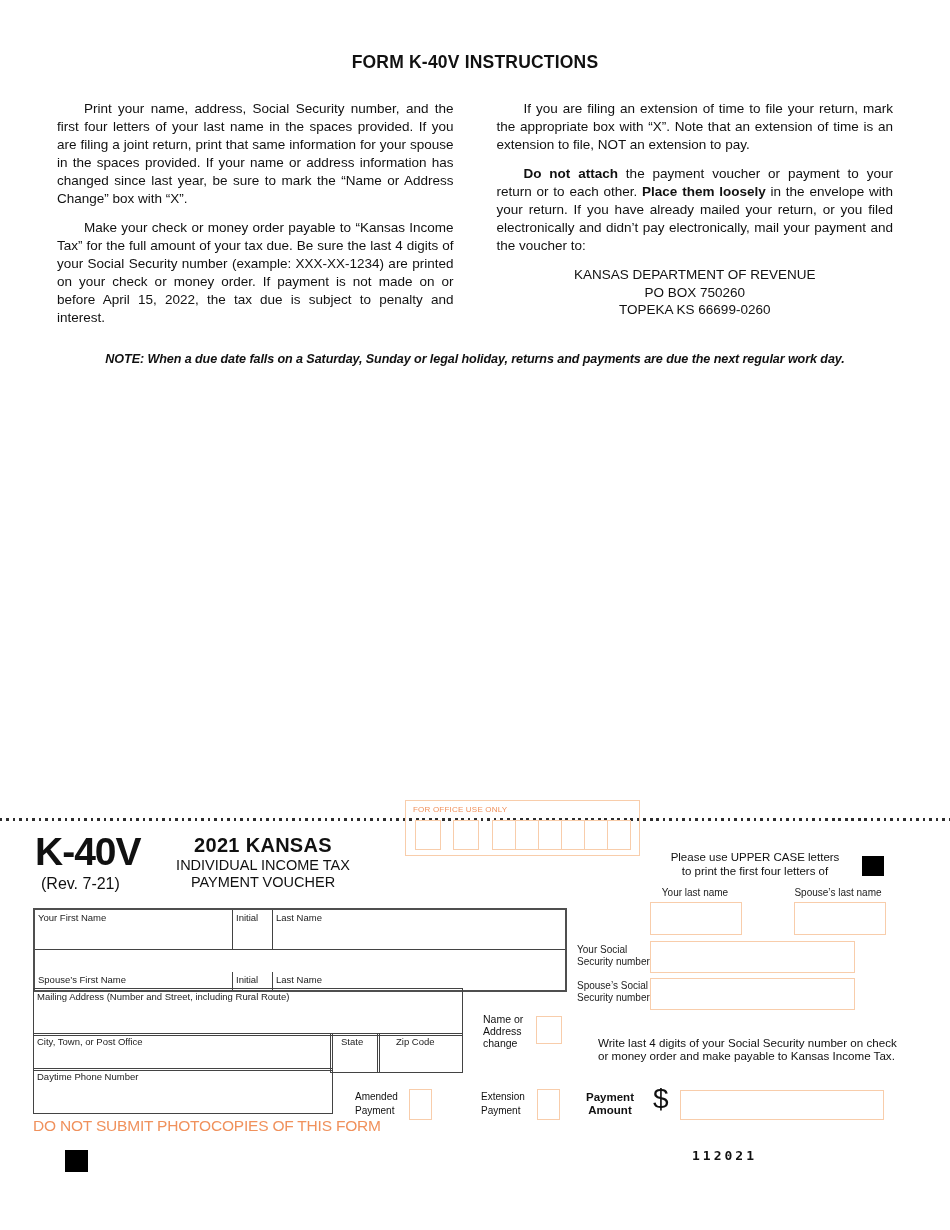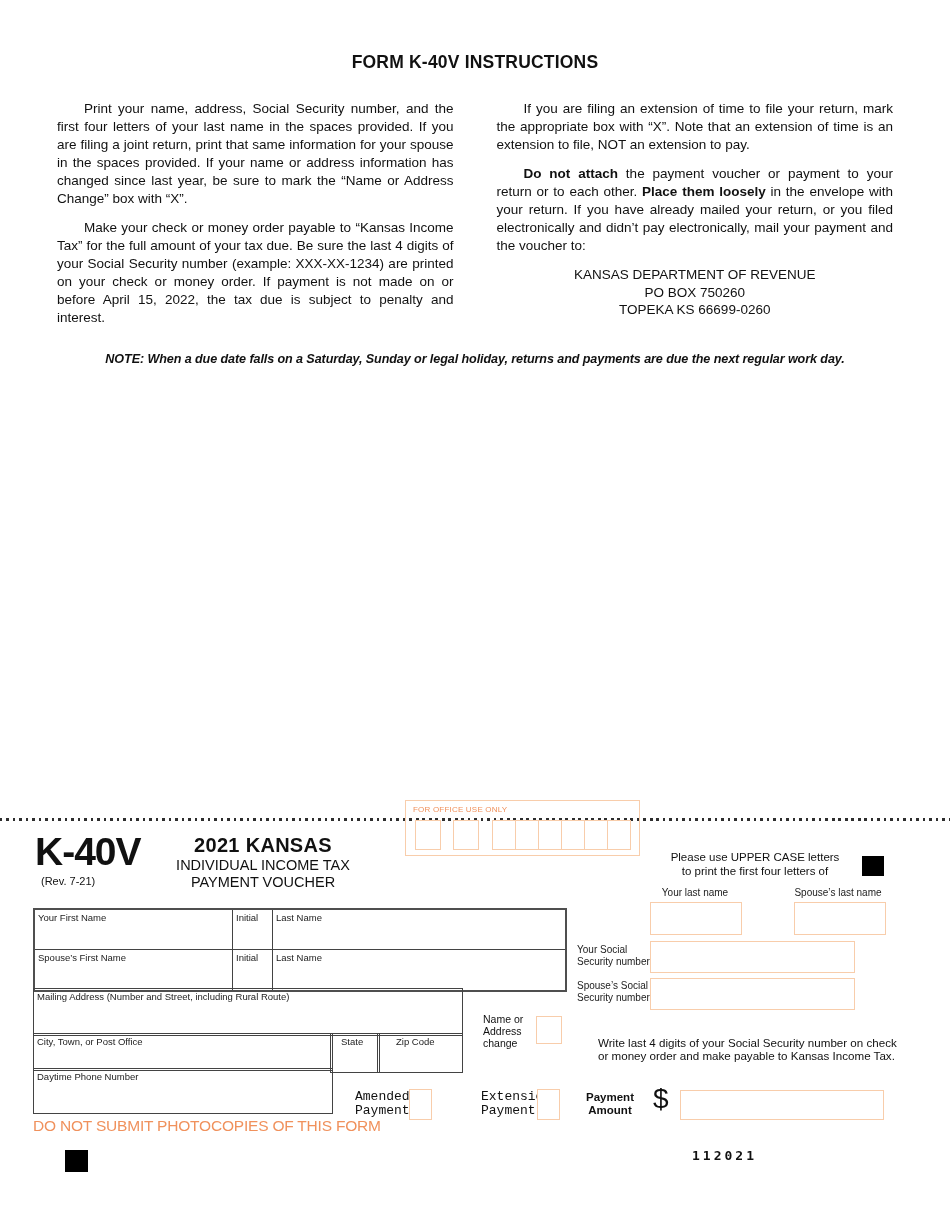--- a/index.html
+++ b/index.html
@@ -21,44 +21,44 @@
     font-size:12.6px;font-weight:bold;font-style:italic;letter-spacing:-0.1px;
   }
   
   .perf{
     position:absolute;left:0;right:0;top:818px;height:3px;
     background-image:repeating-linear-gradient(90deg,#2e2e2e 0 2.5px,transparent 2.5px 6.5px);
   }
   
   .abs{position:absolute;}
   .k40v{left:35px;top:830px;font-size:39px;font-weight:bold;letter-spacing:-1px;}
-  .rev{left:41px;top:875px;font-size:11px;}
+  .rev{left:41px;top:875px;font-size:16px;}
   .vtitle{left:135px;top:834px;width:256px;text-align:center;}
   .vtitle .l1{font-size:20px;font-weight:bold;letter-spacing:.3px;}
   .vtitle .l2{font-size:14.5px;line-height:17px;}
   .office-box{left:405px;top:800px;width:233px;height:54px;border:1px solid var(--ob);}
   .office-label{position:absolute;left:7px;top:4px;font-size:8px;color:var(--ot);letter-spacing:.2px;}
   .cellbox{position:absolute;border:1px solid var(--ob);background:#fff;}
   .office-group{position:absolute;left:87px;top:19px;display:flex;}
   .office-group .gcell{width:22px;height:28px;border:1px solid var(--ob);margin-left:-1px;}
   .uppercase-note{left:655px;top:851px;width:200px;text-align:center;font-size:11.5px;line-height:13.5px;}
   .blk{background:#000;}
   .minilabel{font-size:10px;color:#222;}
   .ssnlabel{font-size:10px;line-height:11.5px;color:#222;}
   .orange-input{border:1px solid var(--ob);background:#fff;}
   
   .name-table{left:33px;top:908px;width:530px;height:80px;border:2px solid #4f4f4f;
     display:grid;grid-template-columns:198px 40px 1fr;grid-template-rows:40px 1fr;}
   .ncell{position:relative;border-right:1px solid #434343;border-bottom:1px solid #434343;}
   .ncell.last-col{border-right:none;}
-  .ncell.last-row{border-bottom:none;}
+  .ncell.last-row{border-bottom:none;margin-top:22px;}
   .cell-label{position:absolute;left:3px;top:2px;font-size:9.5px;color:#222;white-space:nowrap;}
   .bbox{position:absolute;border:1px solid #434343;background:transparent;}
   .chk{position:absolute;border:1px solid var(--ob);background:#fff;}
-  .two-line{font-size:13px;line-height:13.5px;font-family:Liberation Mono, monospace;}
+  .two-line{font-size:10px;line-height:13.5px;}
   .pay-label{font-size:11.5px;line-height:13px;font-weight:bold;text-align:center;}
   .dollar{font-size:28px;font-weight:normal;}
   .write4{font-size:11.6px;line-height:13px;}
   .donot{font-size:15.5px;color:var(--ot);letter-spacing:-0.2px;white-space:nowrap;}
   .scanline{font-family:"DejaVu Sans Mono","Liberation Mono",monospace;font-size:13px;letter-spacing:3px;font-weight:bold;}
 </style>
 </head>
 <body>
 
 <div class="page" style="--ot:#f0915c;--ob:#f8cdab;">

